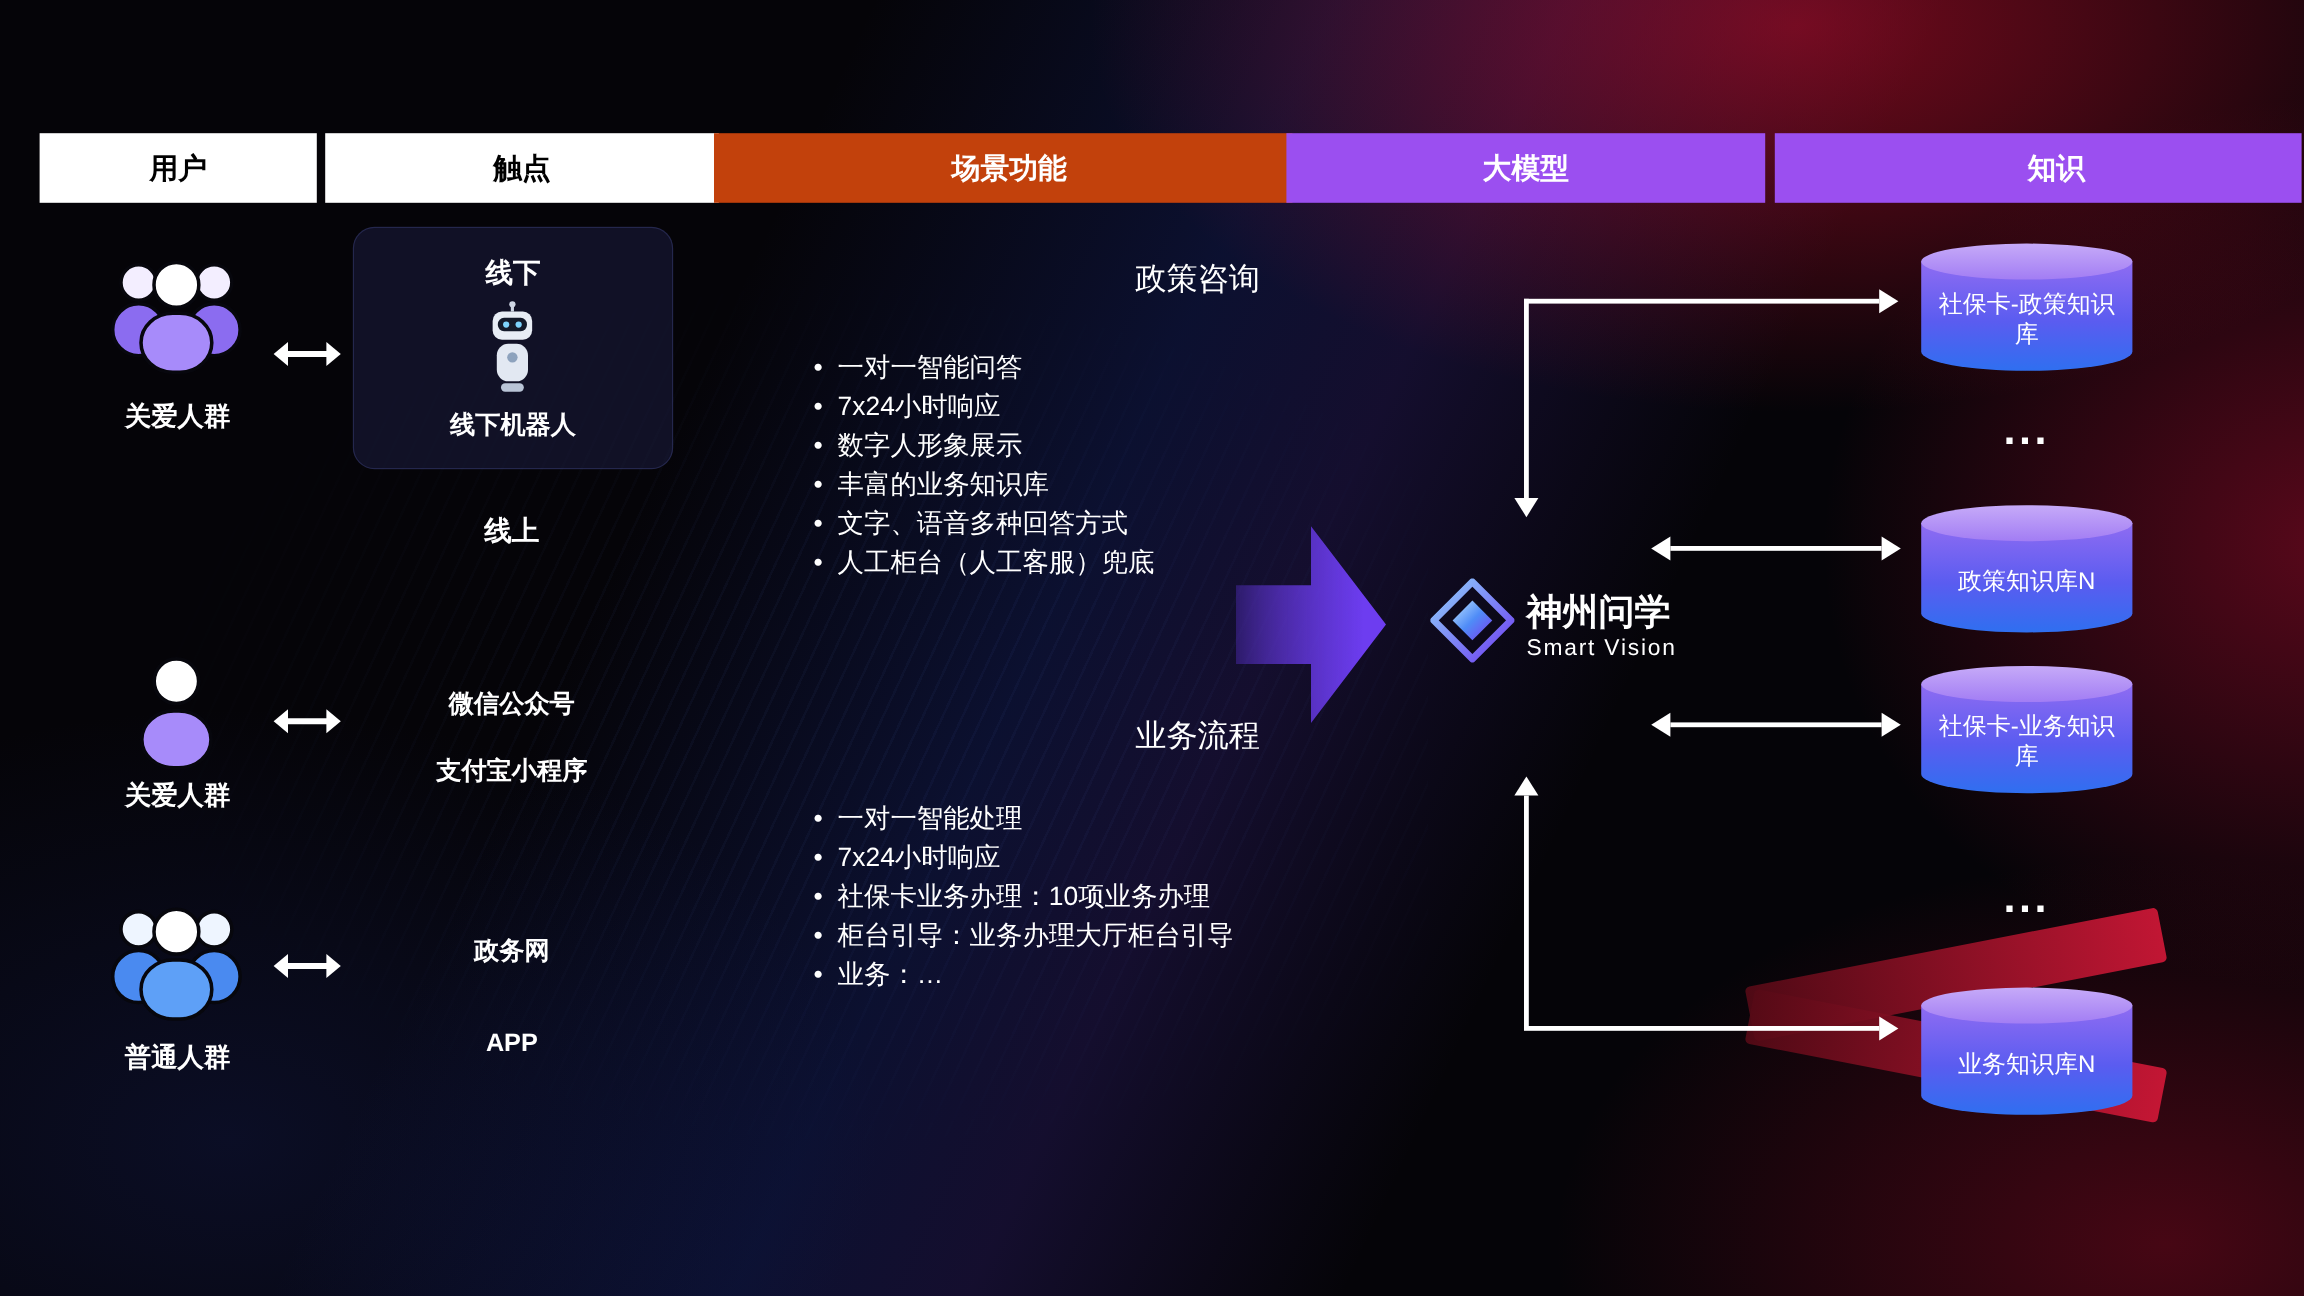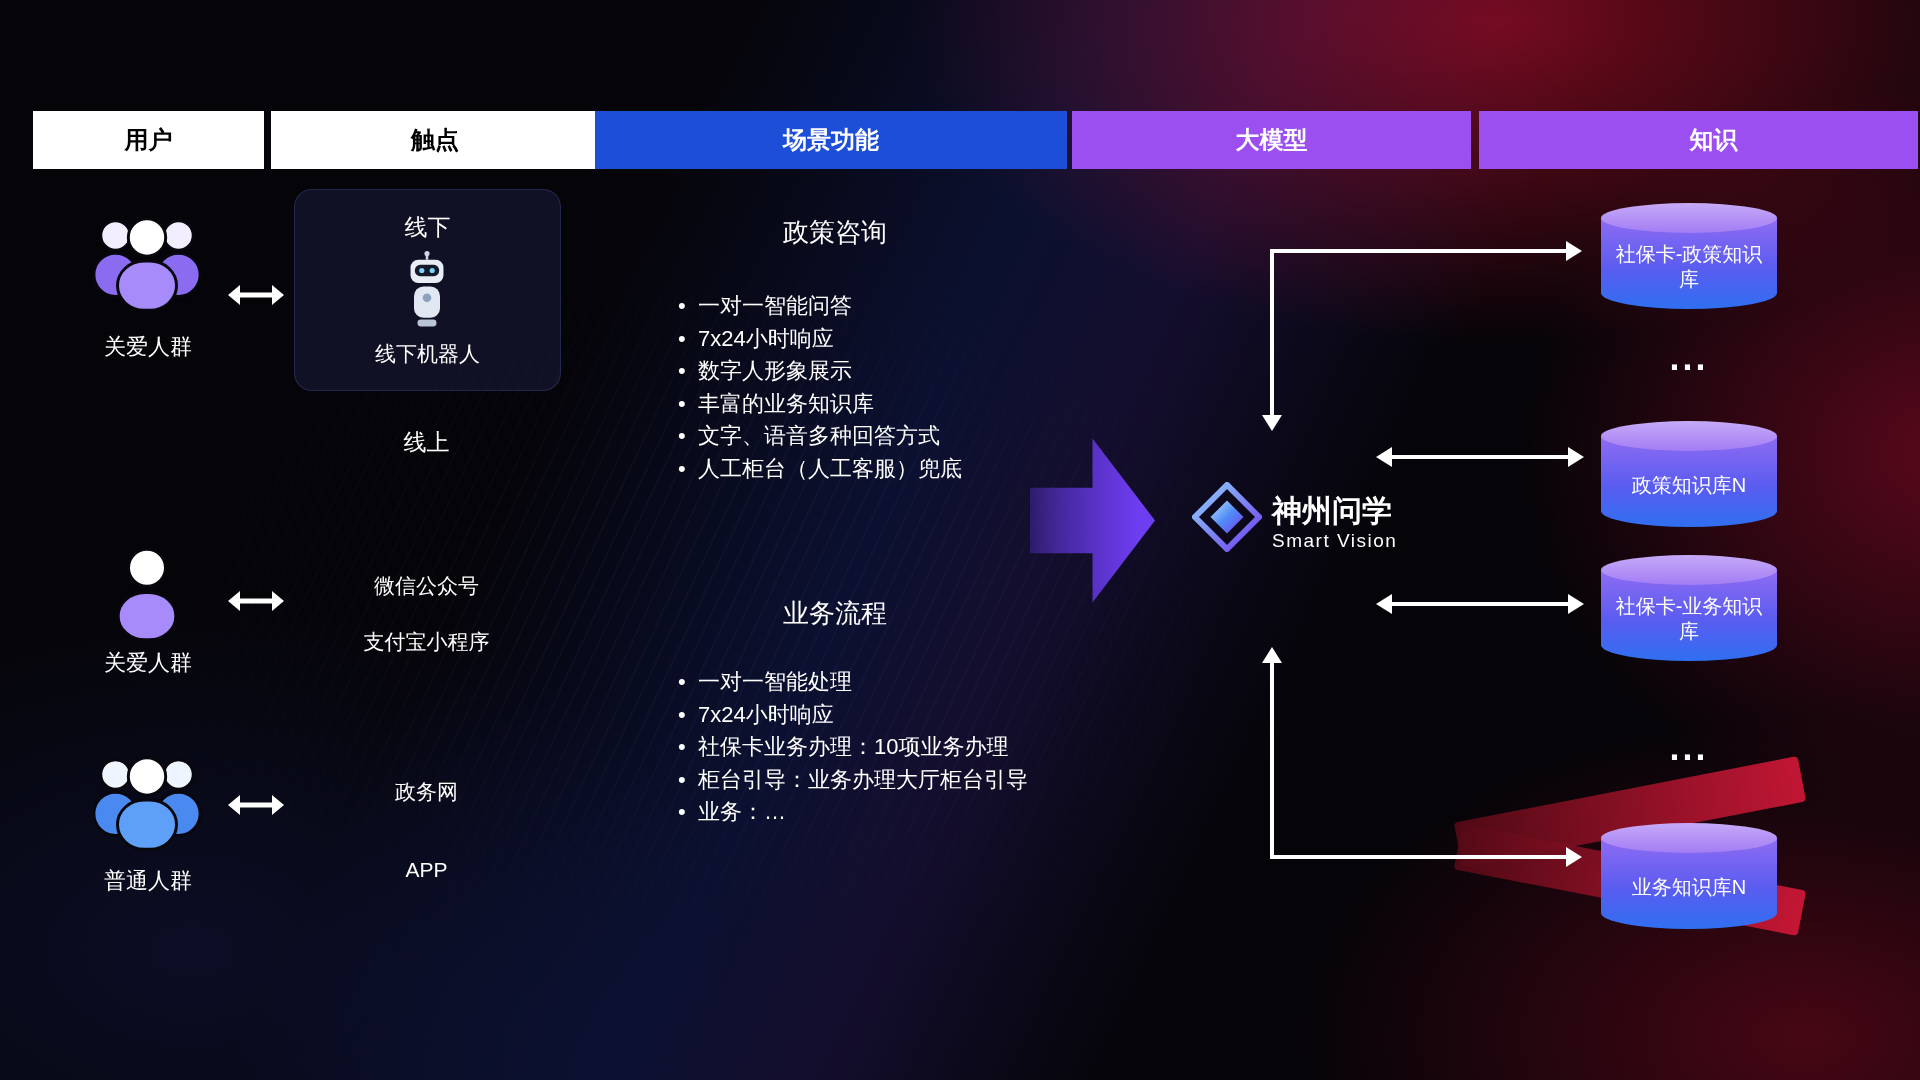--- a/index.html
+++ b/index.html
@@ -13,27 +13,27 @@
       radial-gradient(ellipse 900px 600px at 10% 88%, rgba(22,32,92,.35), transparent 60%);}
   .streaks{position:absolute;left:140px;top:240px;width:1050px;height:720px;z-index:0;opacity:.55;
       background:repeating-linear-gradient(115deg, rgba(110,150,255,.08) 0 2px, transparent 2px 15px);
       -webkit-mask-image:radial-gradient(ellipse at 55% 50%, #000 25%, transparent 75%);
       mask-image:radial-gradient(ellipse at 55% 50%, #000 25%, transparent 75%);}
   .red-bar{position:absolute;width:350px;height:46px;z-index:1;border-radius:4px;opacity:.9;
       background:linear-gradient(90deg,#560a16,#d41838);}
   .hdr{position:absolute;top:111px;height:58px;display:flex;align-items:center;justify-content:center;
       font-size:24px;font-weight:bold;z-index:2;}
   .hdr-white{background:#ffffff;color:#000;}
-  .hdr-blue{background:#1d4ed8;color:#fff;}
+  .hdr-blue{background:#c2410c;color:#fff;padding-left:10px;}
   .hdr-purple{background:#9b4ff0;color:#fff;}
-  .lbl{position:absolute;text-align:center;z-index:2;}
+  .lbl{position:absolute;text-align:center;z-index:2;font-weight:bold;}
   .icon-wrap{position:absolute;z-index:2;}
   .offline-box{position:absolute;left:294px;top:189px;width:265px;height:200px;z-index:2;
       background:rgba(28,30,64,.55);border:1px solid rgba(130,140,255,.18);border-radius:18px;}
-  .sec-title{position:absolute;left:620px;width:430px;text-align:center;font-size:26px;z-index:2;}
+  .sec-title{position:absolute;left:620px;width:430px;text-align:right;font-size:26px;z-index:2;}
   ul.bullets{list-style:none;margin:0;padding:0;position:absolute;z-index:2;}
   .bullets li{font-size:22px;line-height:32.5px;padding-left:22px;position:relative;white-space:nowrap;}
   .bullets li::before{content:"\2022";position:absolute;left:2px;}
   .big-arrow{position:absolute;left:1030px;top:418px;width:125px;height:205px;z-index:1;
       background:linear-gradient(90deg, rgba(64,36,150,.45), #6d3df0 85%);
       clip-path:polygon(0 34%,50% 34%,50% 10%,100% 50%,50% 90%,50% 66%,0 66%);
       filter:drop-shadow(0 0 18px rgba(120,70,255,.45));}
   .hline,.vline{position:absolute;background:#fff;z-index:3;}
   .ah{position:absolute;width:0;height:0;z-index:3;}
   .ah-right{border-top:10px solid transparent;border-bottom:10px solid transparent;border-left:16px solid #fff;}

